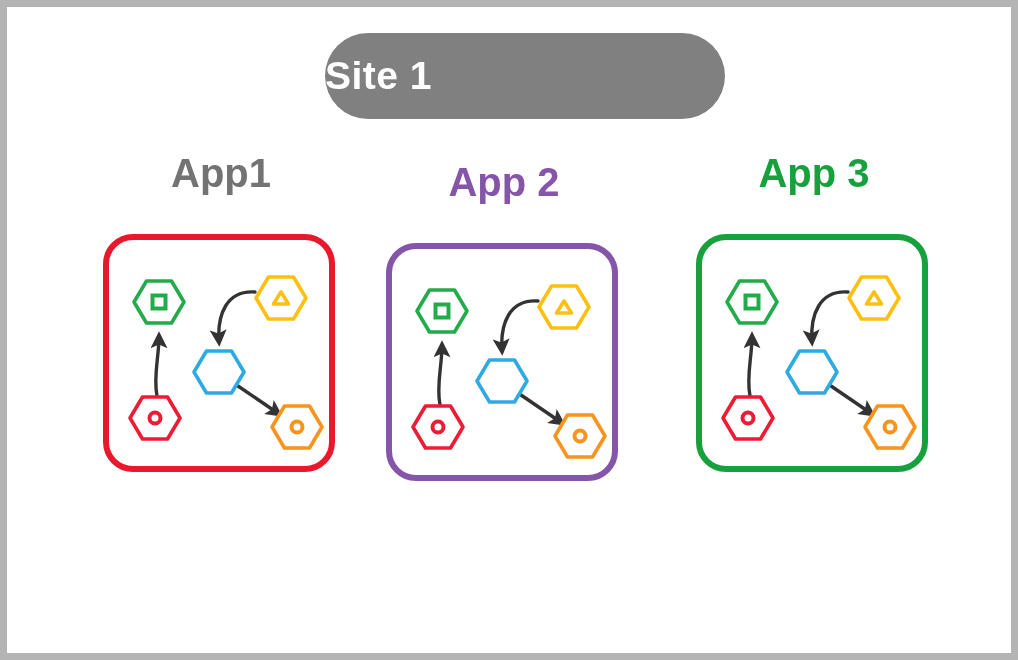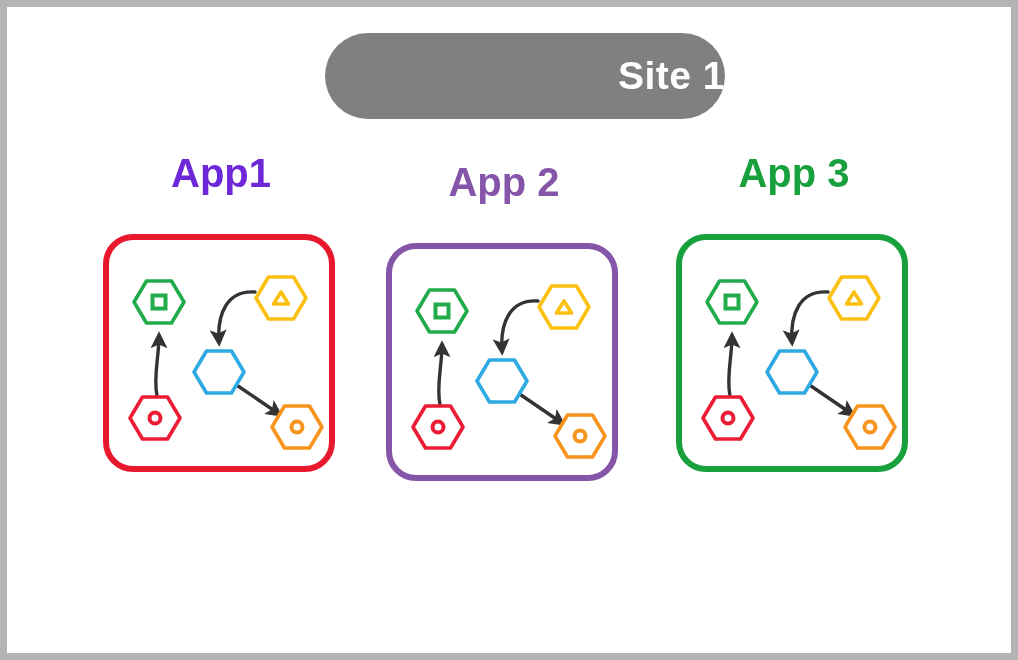--- a/index.html
+++ b/index.html
@@ -34,39 +34,39 @@
   .site-pill {
     position: absolute;
     left: 318px;
     top: 26px;
     width: 400px;
     height: 86px;
     background: #808080;
     border-radius: 43px;
     display: flex;
     align-items: center;
-    justify-content: flex-end;
+    justify-content: flex-start;
   }
   .site-pill-label {
     color: #ffffff;
     font-size: 39px;
     font-weight: bold;
     letter-spacing: 0.5px;
     font-family: "Liberation Sans", sans-serif;
   }
 
   
   .app-col {
     position: absolute;
     top: 146px;
     width: 236px;
   }
   .app-col.c0 { left: 96px; }
   .app-col.c1 { left: 379px; }
-  .app-col.c2 { left: 669px; }
+  .app-col.c2 { left: 689px; }
 
   .app-title {
     text-align: center;
     font-size: 40px;
     font-weight: bold;
     font-family: "Liberation Sans", sans-serif;
     line-height: 1.0;
     height: 50px;
   }
 
@@ -90,21 +90,21 @@
 <body>
 
 <div class="canvas">
   <div class="inner-frame"></div>
 
   <div class="site-pill">
     <span class="site-pill-label">Site 1</span>
   </div>
 
   <div class="app-col c0">
-    <div class="app-title" style="color: #6d28d9;">App1</div>
+    <div class="app-title" style="color: #737373;">App1</div>
     <div class="app-box" id="box0" style="border: 6px solid rgb(232, 25, 44);">
         <svg width="232" height="238" viewBox="0 0 232 238">
           <defs>
             <marker id="ah-box0" markerWidth="5" markerHeight="5" refX="3.6" refY="2.5" orient="auto" markerUnits="strokeWidth">
               <path d="M0,0 L5,2.5 L0,5 L1.1,2.5 Z" fill="#333333"></path>
             </marker>
           </defs>
           <path fill="none" stroke="#333333" stroke-width="3.4" marker-end="url(#ah-box0)" stroke-linecap="round" d="M 48 156 C 44 136, 50 118, 50 96"></path>
           <path fill="none" stroke="#333333" stroke-width="3.4" marker-end="url(#ah-box0)" stroke-linecap="round" d="M 146 52 C 118 50, 108 74, 110 102"></path>
           <path fill="none" stroke="#333333" stroke-width="3.4" marker-end="url(#ah-box0)" stroke-linecap="round" d="M 129 146 L 170 174"></path>

